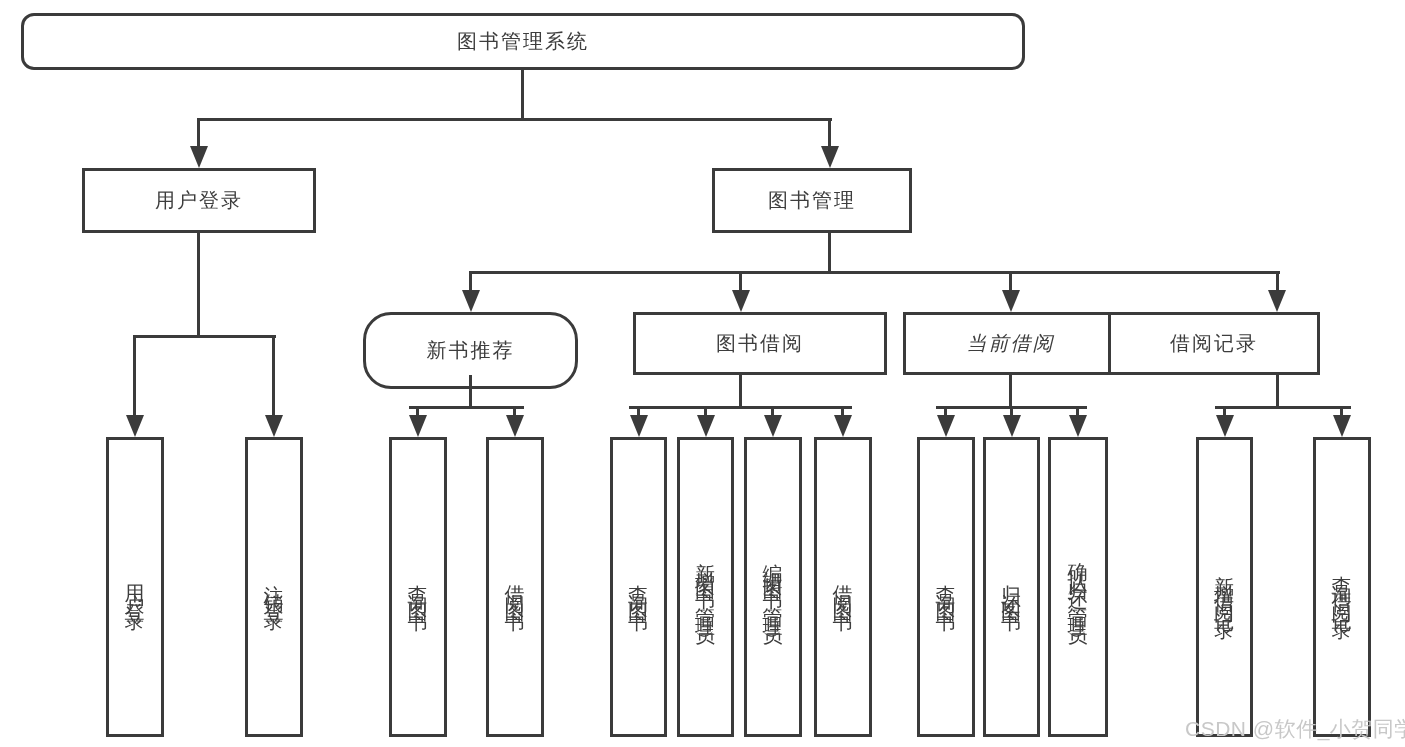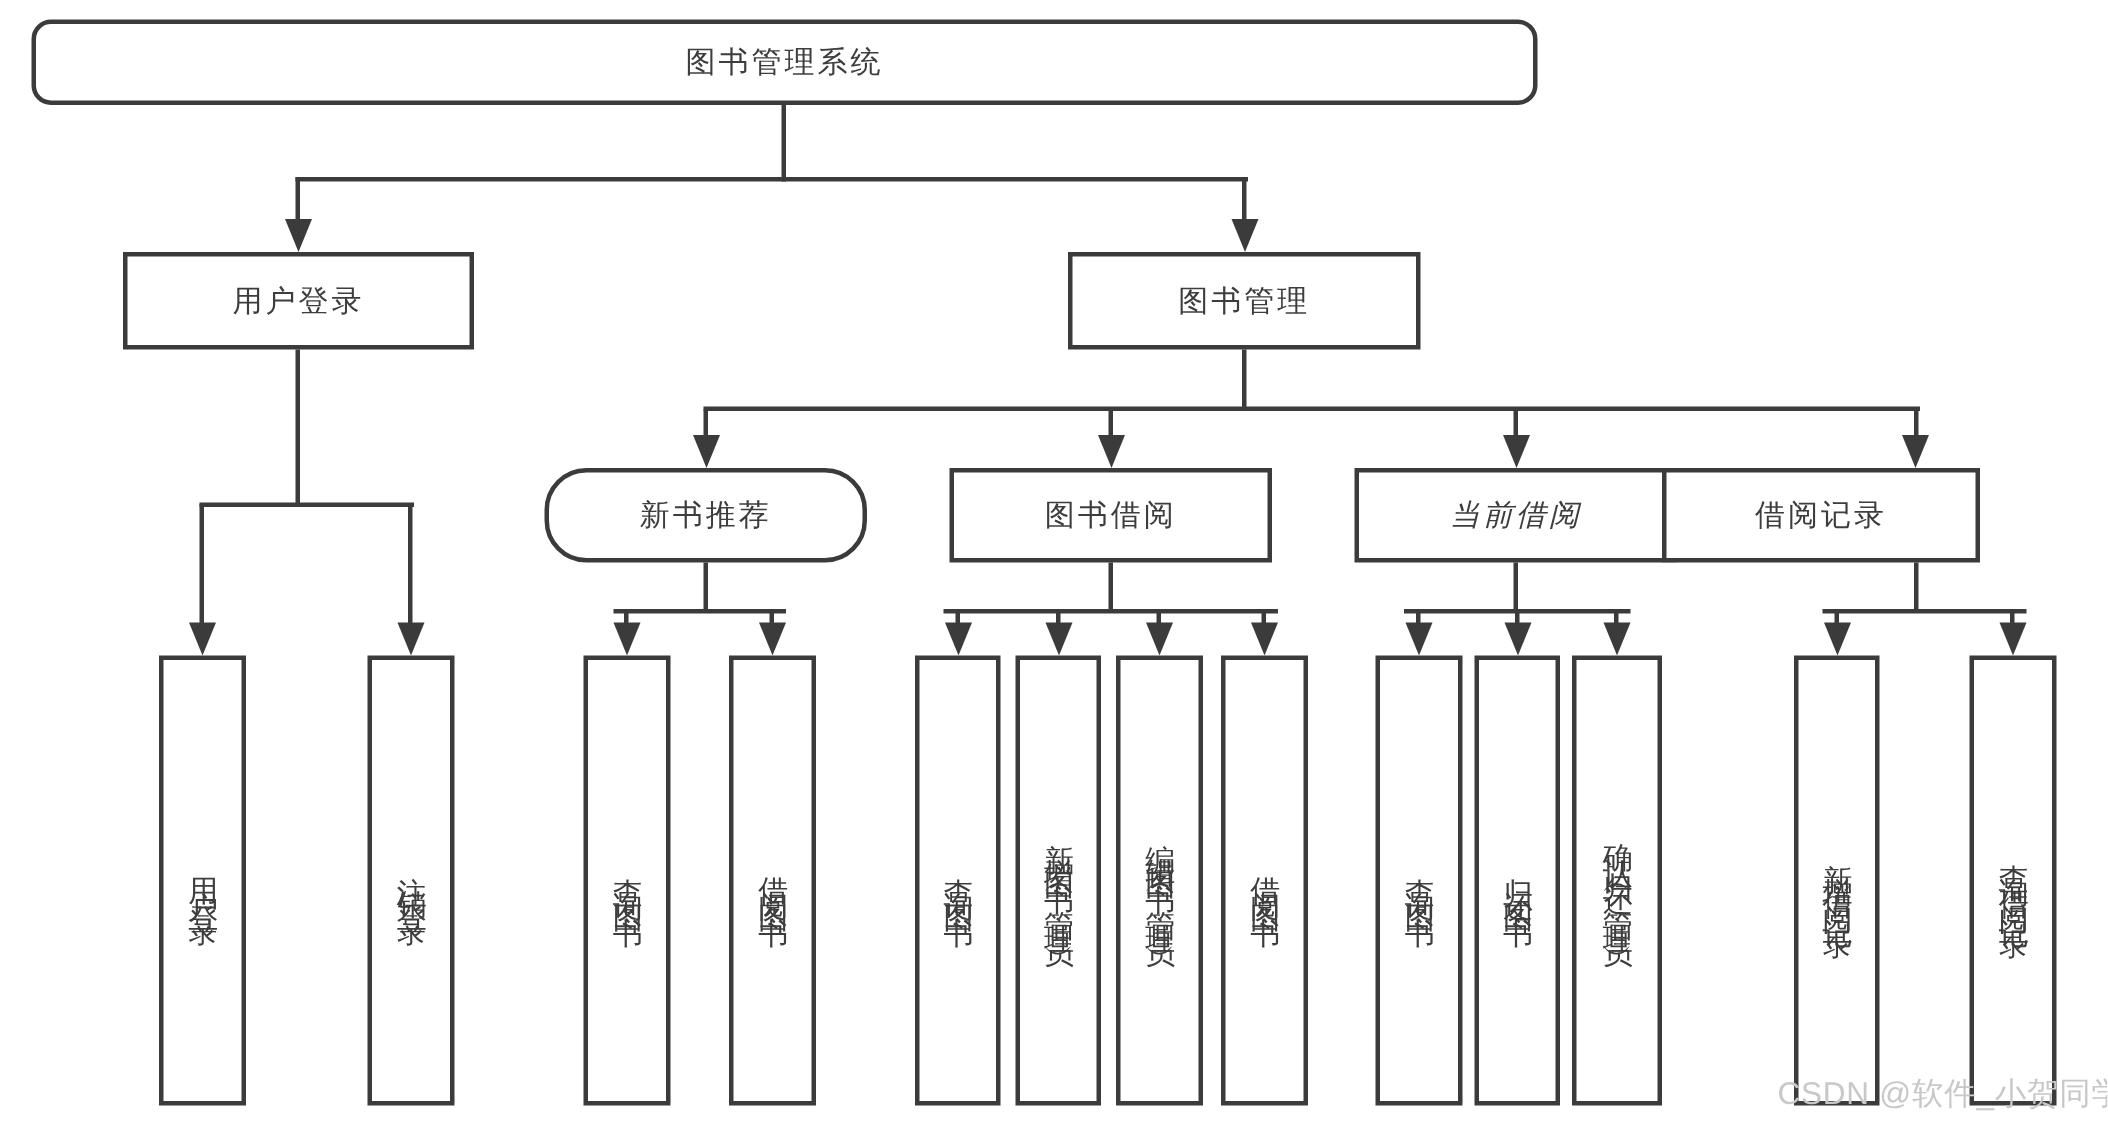--- a/index.html
+++ b/index.html
@@ -41,21 +41,21 @@
   <div class="vline" style="left:521px;top:69px;width:3px;height:52px;"></div>
   <div class="hline" style="left:197px;top:118px;width:635px;height:3px;"></div>
   <div class="vline" style="left:197px;top:118px;width:3px;height:34px;"></div>
   <div class="vline" style="left:828px;top:118px;width:3px;height:34px;"></div>
   <div class="arr" style="left:190px;top:146px;"></div>
   <div class="arr" style="left:821px;top:146px;"></div>
 
   <div class="box" style="left:82px;top:168px;width:234px;height:65px;">
     <span>用户登录</span>
   </div>
-  <div class="box" style="left:712px;top:168px;width:235px;height:65px;">
+  <div class="box" style="left:712px;top:168px;width:200px;height:65px;">
     <span>图书管理</span>
   </div>
 
   <div class="vline" style="left:197px;top:233px;width:3px;height:104px;"></div>
   <div class="hline" style="left:133px;top:335px;width:143px;height:3px;"></div>
   <div class="vline" style="left:133px;top:336px;width:3px;height:80px;"></div>
   <div class="vline" style="left:272px;top:336px;width:3px;height:80px;"></div>
   <div class="arr" style="left:126px;top:415px;"></div>
   <div class="arr" style="left:265px;top:415px;"></div>
 
@@ -63,24 +63,24 @@
   <div class="hline" style="left:469px;top:271px;width:811px;height:3px;"></div>
   <div class="vline" style="left:469px;top:273px;width:3px;height:22px;"></div>
   <div class="vline" style="left:739px;top:273px;width:3px;height:22px;"></div>
   <div class="vline" style="left:1009px;top:273px;width:3px;height:22px;"></div>
   <div class="vline" style="left:1276px;top:273px;width:3px;height:22px;"></div>
   <div class="arr" style="left:462px;top:290px;"></div>
   <div class="arr" style="left:732px;top:290px;"></div>
   <div class="arr" style="left:1002px;top:290px;"></div>
   <div class="arr" style="left:1268px;top:290px;"></div>
 
-  <div class="box" style="left:363px;top:312px;width:215px;height:63px;border-radius:28px;">
+  <div class="box" style="left:363px;top:312px;width:215px;height:77px;border-radius:28px;">
     <span>新书推荐</span>
   </div>
-  <div class="box" style="left:633px;top:312px;width:215px;height:63px;">
+  <div class="box" style="left:633px;top:312px;width:254px;height:63px;">
     <span>图书借阅</span>
   </div>
   <div class="box" style="left:903px;top:312px;width:215px;height:63px;font-style:italic;">
     <span>当前借阅</span>
   </div>
   <div class="box" style="left:1108px;top:312px;width:212px;height:63px;">
     <span>借阅记录</span>
   </div>
 
   <div class="vline" style="left:469px;top:375px;width:3px;height:33px;"></div>

